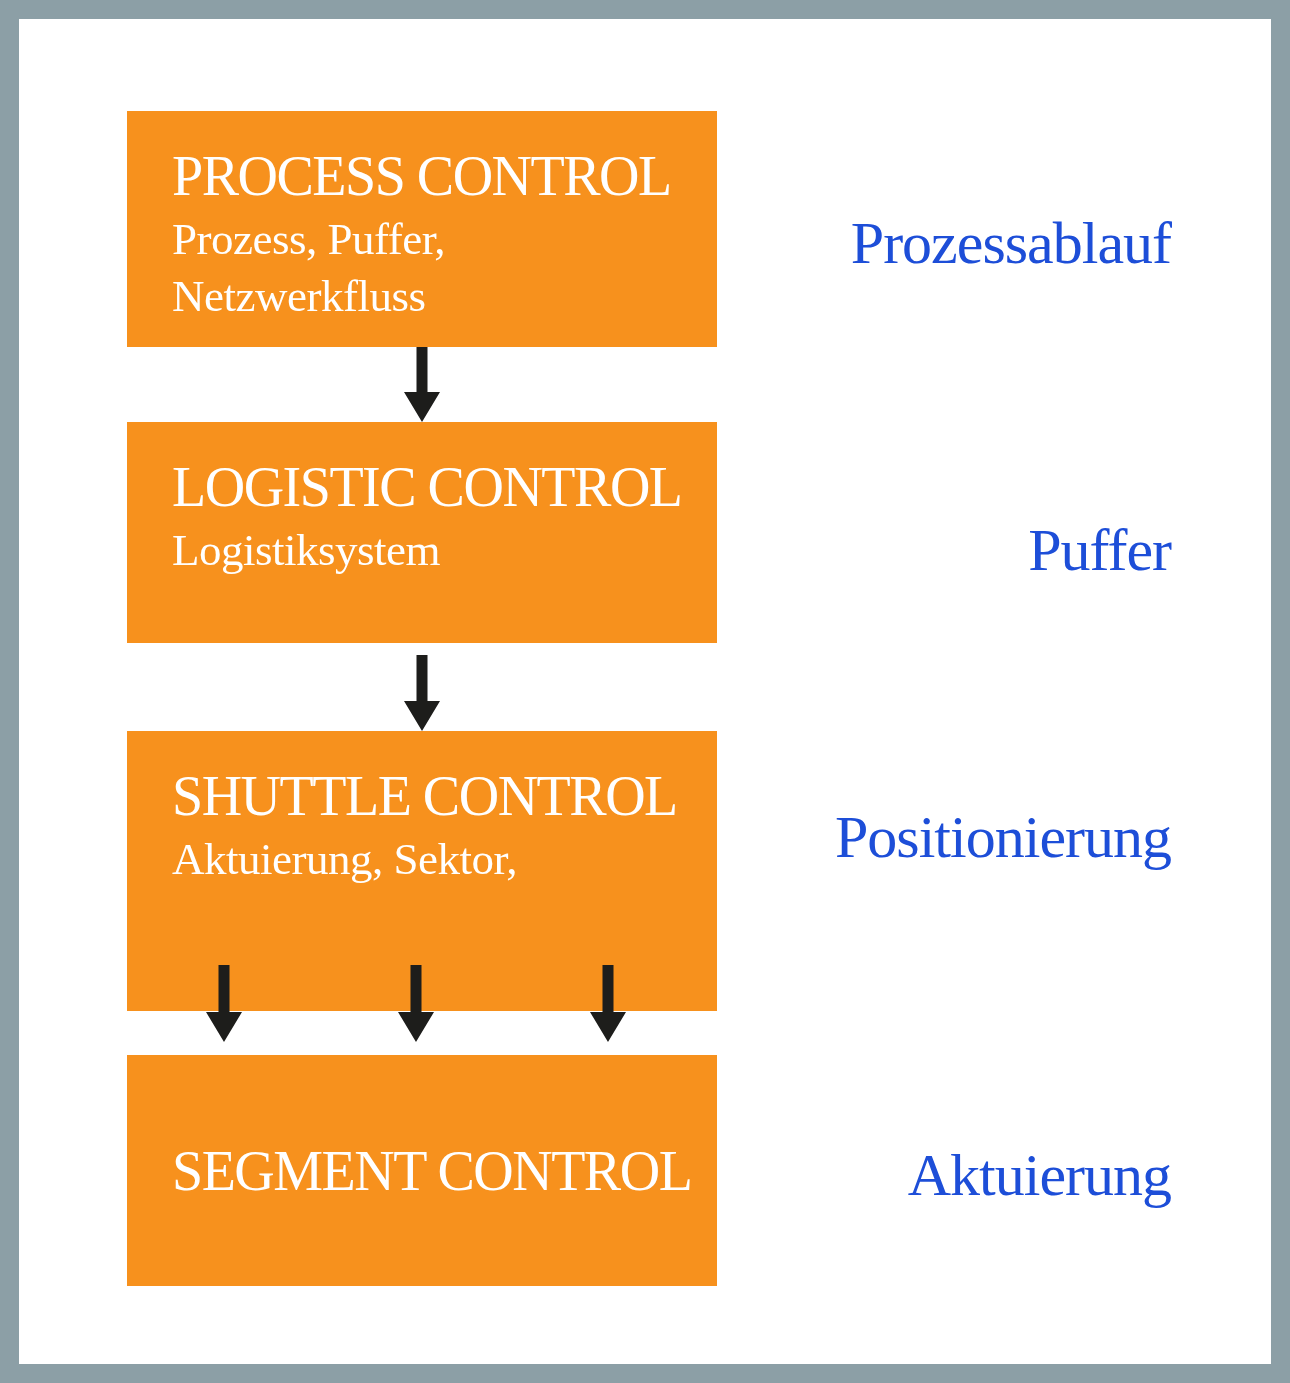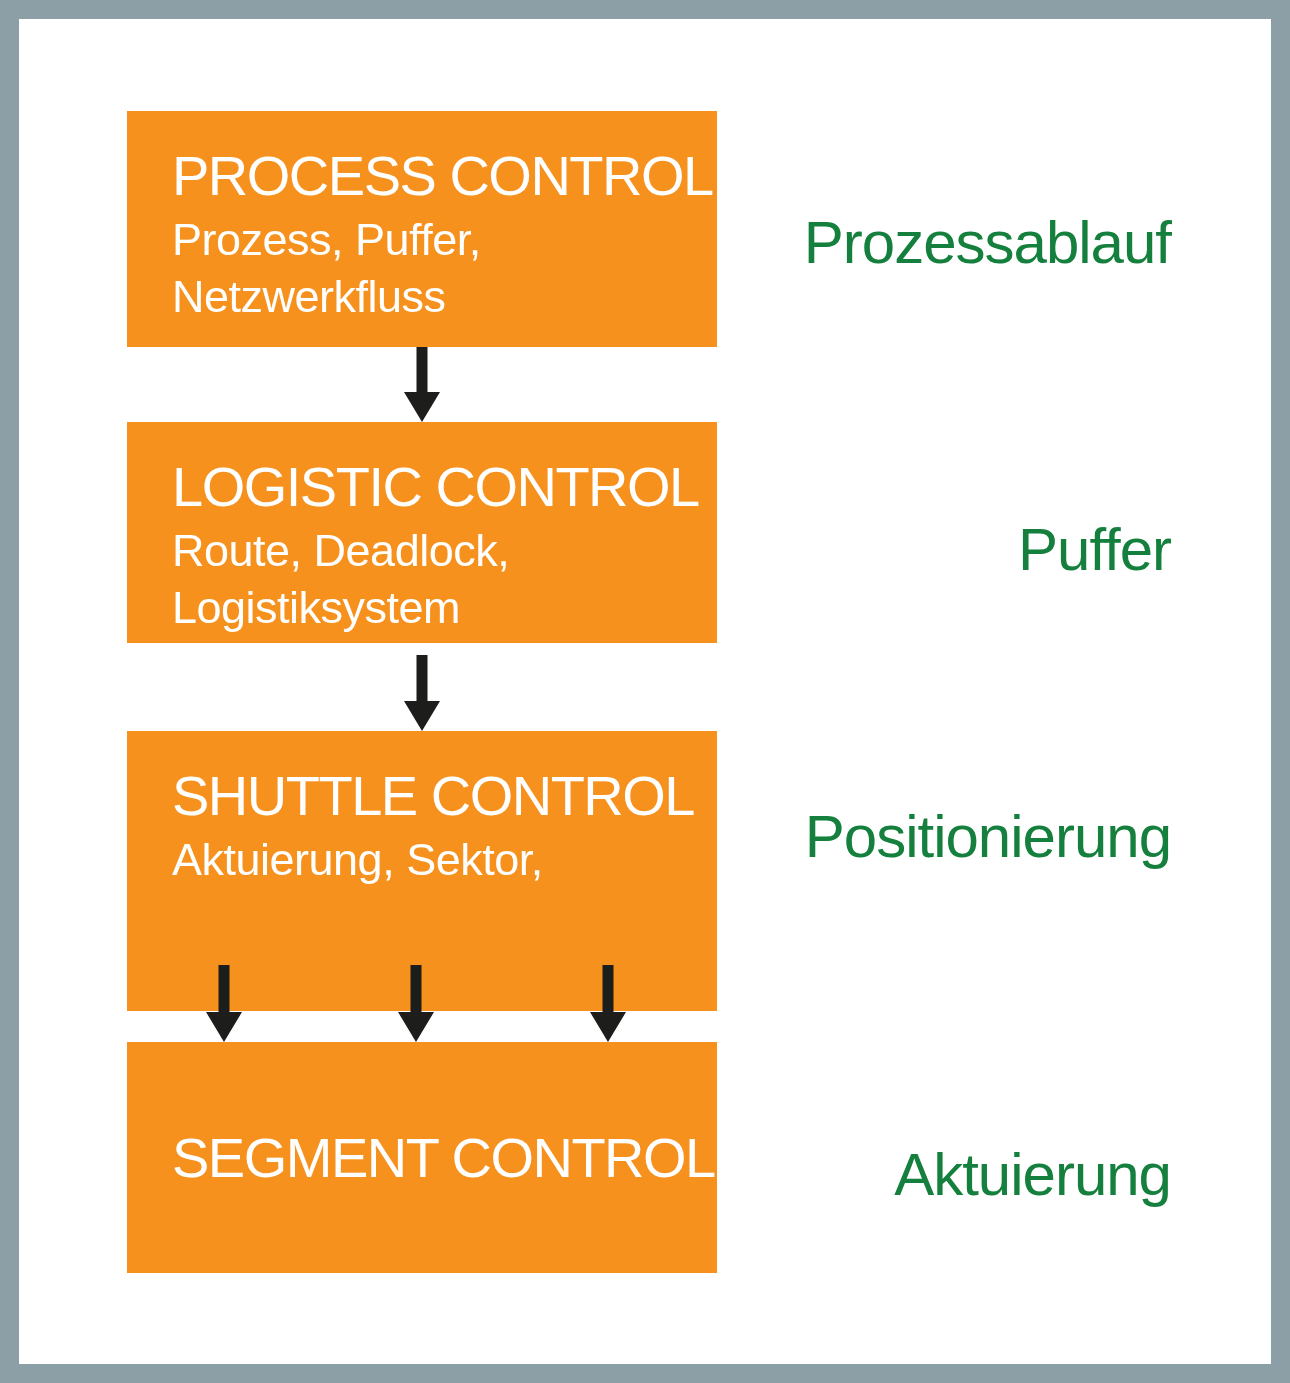--- a/index.html
+++ b/index.html
@@ -7,57 +7,58 @@
     padding: 0;
     background: #ffffff;
   }
   #canvas {
     position: relative;
     width: 1290px;
     height: 1383px;
     box-sizing: border-box;
     border: 19px solid #8C9FA6;
     background: #ffffff;
-    font-family: Liberation Sans, sans-serif;
+    font-family: Liberation Serif, serif;
     overflow: hidden;
   }
   .box {
     position: absolute;
     left: 108px;
     width: 590px;
     background: #F7911D;
     color: #ffffff;
     box-sizing: border-box;
     padding: 30px 30px 0 45px;
   }
   .box--center {
     display: flex;
     align-items: center;
     padding-top: 0;
+    margin-top: 13px;
   }
   .box-title {
     font-size: 56px;
     line-height: 1.25;
     letter-spacing: -1.5px;
     font-weight: normal;
     white-space: nowrap;
   }
   .box-sub {
     font-size: 45px;
     line-height: 57px;
     letter-spacing: -0.5px;
     white-space: nowrap;
   }
   .box-sub:first-of-type {
     margin-top: 10px;
   }
   .side-label {
     position: absolute;
     right: 100px;
-    color: #15803d;
+    color: #1d4ed8;
     font-size: 60px;
     line-height: 1;
     letter-spacing: -1px;
     text-align: right;
     white-space: nowrap;
   }
   .arrow {
     position: absolute;
   }
   .arrow path {
@@ -74,21 +75,20 @@
     <div class="box-sub">Prozess, Puffer,</div>
     <div class="box-sub">Netzwerkfluss</div>
   </div>
 
   <svg class="arrow" style="left:385px;top:328px" width="36" height="75" viewBox="0 0 36 75">
     <path d="M12.5 0 h11 v47 h-11 z M0 45 h36 L18 75 Z"></path>
   </svg>
 
   <div class="box" style="top:403px;height:221px">
     <div class="box-title">LOGISTIC CONTROL</div>
-    <div class="box-sub">Route, Deadlock,</div>
     <div class="box-sub">Logistiksystem</div>
   </div>
 
   <svg class="arrow" style="left:385px;top:636px" width="36" height="76" viewBox="0 0 36 76">
     <path d="M12.5 0 h11 v48 h-11 z M0 46 h36 L18 76 Z"></path>
   </svg>
 
   <div class="box" style="top:712px;height:280px">
     <div class="box-title">SHUTTLE CONTROL</div>
     <div class="box-sub">Aktuierung, Sektor,</div>

